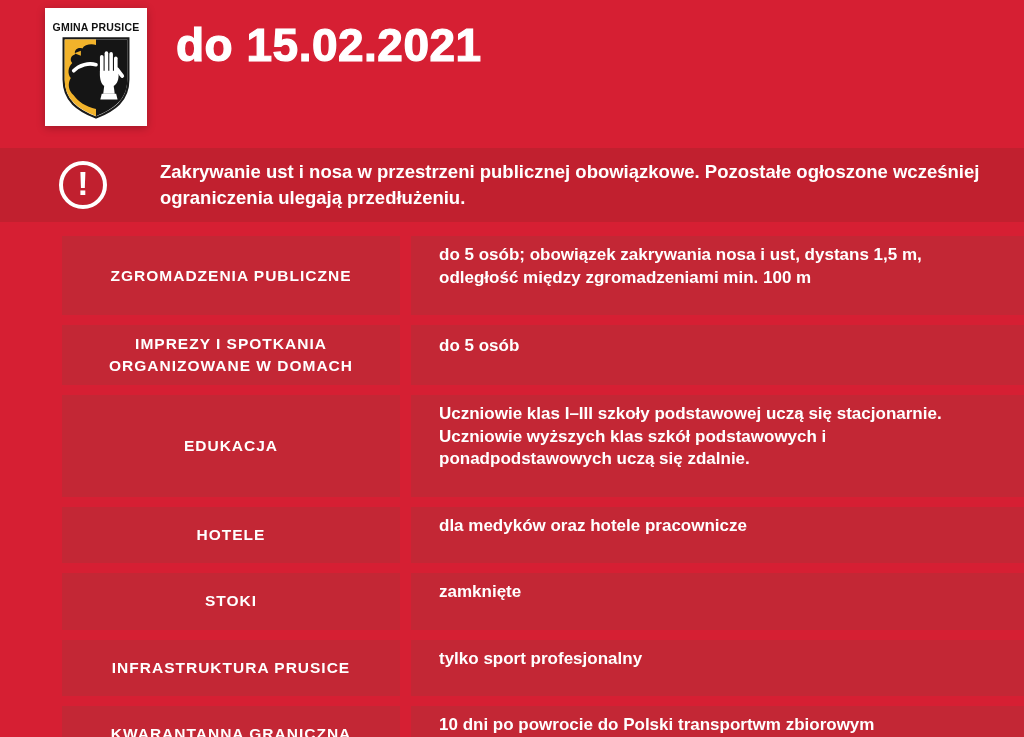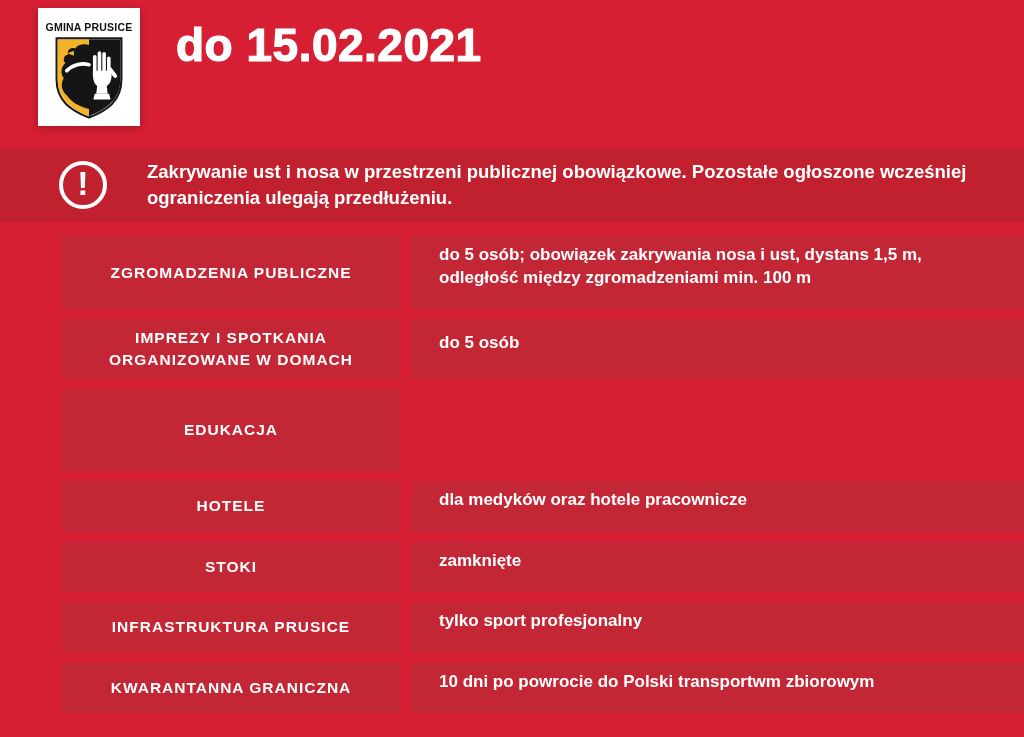--- a/index.html
+++ b/index.html
@@ -8,21 +8,21 @@
     width:1024px; height:737px;
     background:#D61F33;
     font-family:"Liberation Sans","DejaVu Sans",sans-serif;
     color:#FFFFFF;
     position:relative;
     overflow:hidden;
   }
 
   
   .logo-card {
-    position:absolute; left:38px; top:8px;
+    position:absolute; left:45px; top:8px;
     width:102px; height:118px;
     background:#FFFFFF;
     box-shadow:0 2px 8px rgba(0,0,0,.25);
     display:flex; flex-direction:column; align-items:center;
   }
   .logo-org {
     font-size:10.5px; font-weight:bold; color:#111;
     letter-spacing:.2px; margin-top:13px; white-space:nowrap;
   }
   .shield { width:72px; height:84px; margin-top:3px; }
@@ -43,21 +43,21 @@
     display:flex; align-items:center;
   }
   .alert-icon {
     margin-left:59px; flex:none;
     width:48px; height:48px;
     border:4px solid #FFFFFF; border-radius:50%;
     display:flex; align-items:center; justify-content:center;
     font-size:34px; font-weight:bold; padding-bottom:3px;
   }
   .alert-text {
-    margin:0 0 0 40px;
+    margin:0 0 0 53px;
     font-size:18.5px; font-weight:bold; line-height:26px;
     width:852px;
   }
 
   
   .rules {
     position:absolute; top:236px; left:62px; right:0;
     display:flex; flex-direction:column; gap:10px;
   }
   .row { display:flex; gap:11px; }
@@ -66,21 +66,21 @@
     width:338px; flex:none;
     display:flex; align-items:center; justify-content:center;
     text-align:center;
     font-weight:bold; font-size:15.5px; letter-spacing:1px; line-height:22px;
     padding:0 14px;
   }
   .cell.value {
     flex:1;
     display:flex; align-items:center;
     font-size:17px; font-weight:bold; line-height:22.5px;
-    padding:8px 40px 20px 28px;
+    padding:8px 40px 26px 28px;
   }
   .h52{min-height:52px}.h60{min-height:60px}.h82{min-height:82px}
   .h45{min-height:45px}.h48{min-height:48px}.h46{min-height:46px}
 </style>
 </head>
 <body>
 
 <div class="logo-card">
   <div class="logo-org">GMINA PRUSICE</div>
   <svg class="shield" viewBox="0 0 100 116" xmlns="http://www.w3.org/2000/svg">
@@ -119,20 +119,21 @@
   <div class="row">
     <div class="cell label h52">ZGROMADZENIA PUBLICZNE</div>
     <div class="cell value h52">do 5 osób; obowiązek zakrywania nosa i ust, dystans 1,5 m, odległość między zgromadzeniami min. 100 m</div>
   </div>
   <div class="row">
     <div class="cell label h60">IMPREZY I SPOTKANIA ORGANIZOWANE W DOMACH</div>
     <div class="cell value h60">do 5 osób</div>
   </div>
   <div class="row">
     <div class="cell label h82">EDUKACJA</div>
+    <div class="cell value h82">Uczniowie klas I–III szkoły podstawowej uczą się stacjonarnie. Uczniowie wyższych klas szkół podstawowych i ponadpodstawowych uczą się zdalnie.</div>
   </div>
   <div class="row">
     <div class="cell label h48">HOTELE</div>
     <div class="cell value h48">dla medyków oraz hotele pracownicze</div>
   </div>
   <div class="row">
     <div class="cell label h45">STOKI</div>
     <div class="cell value h45">zamknięte</div>
   </div>
   <div class="row">

